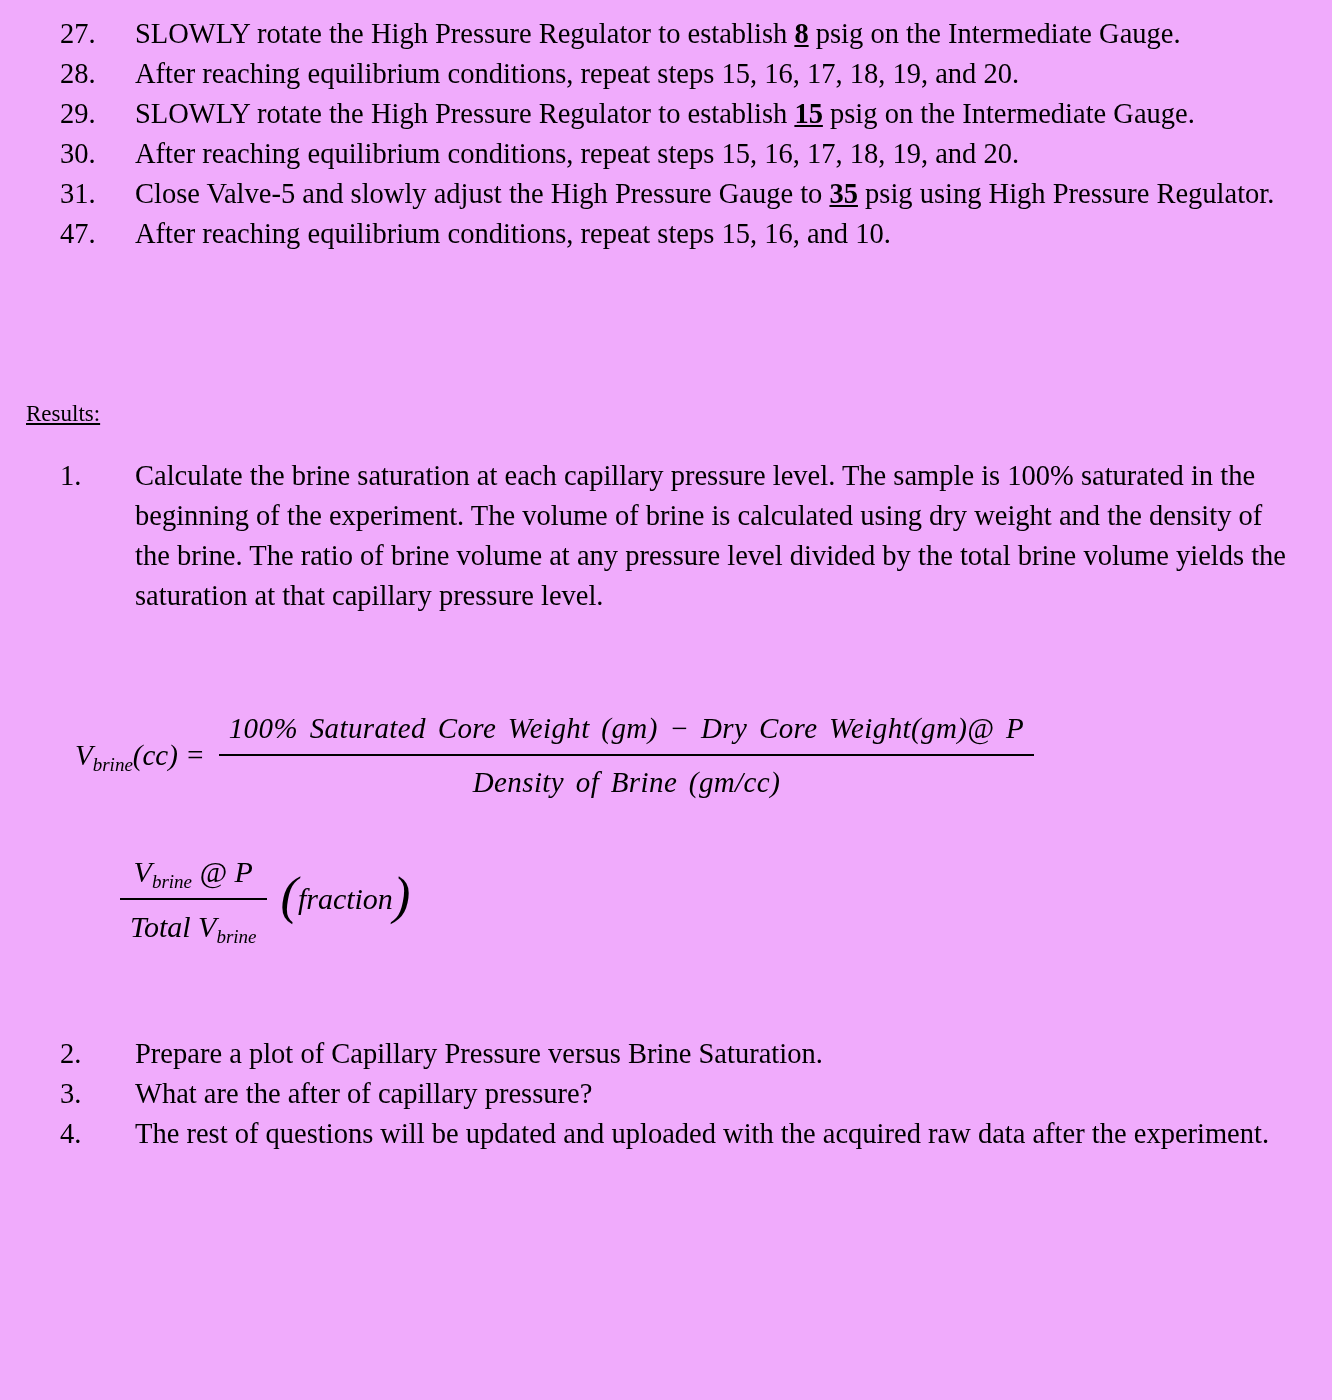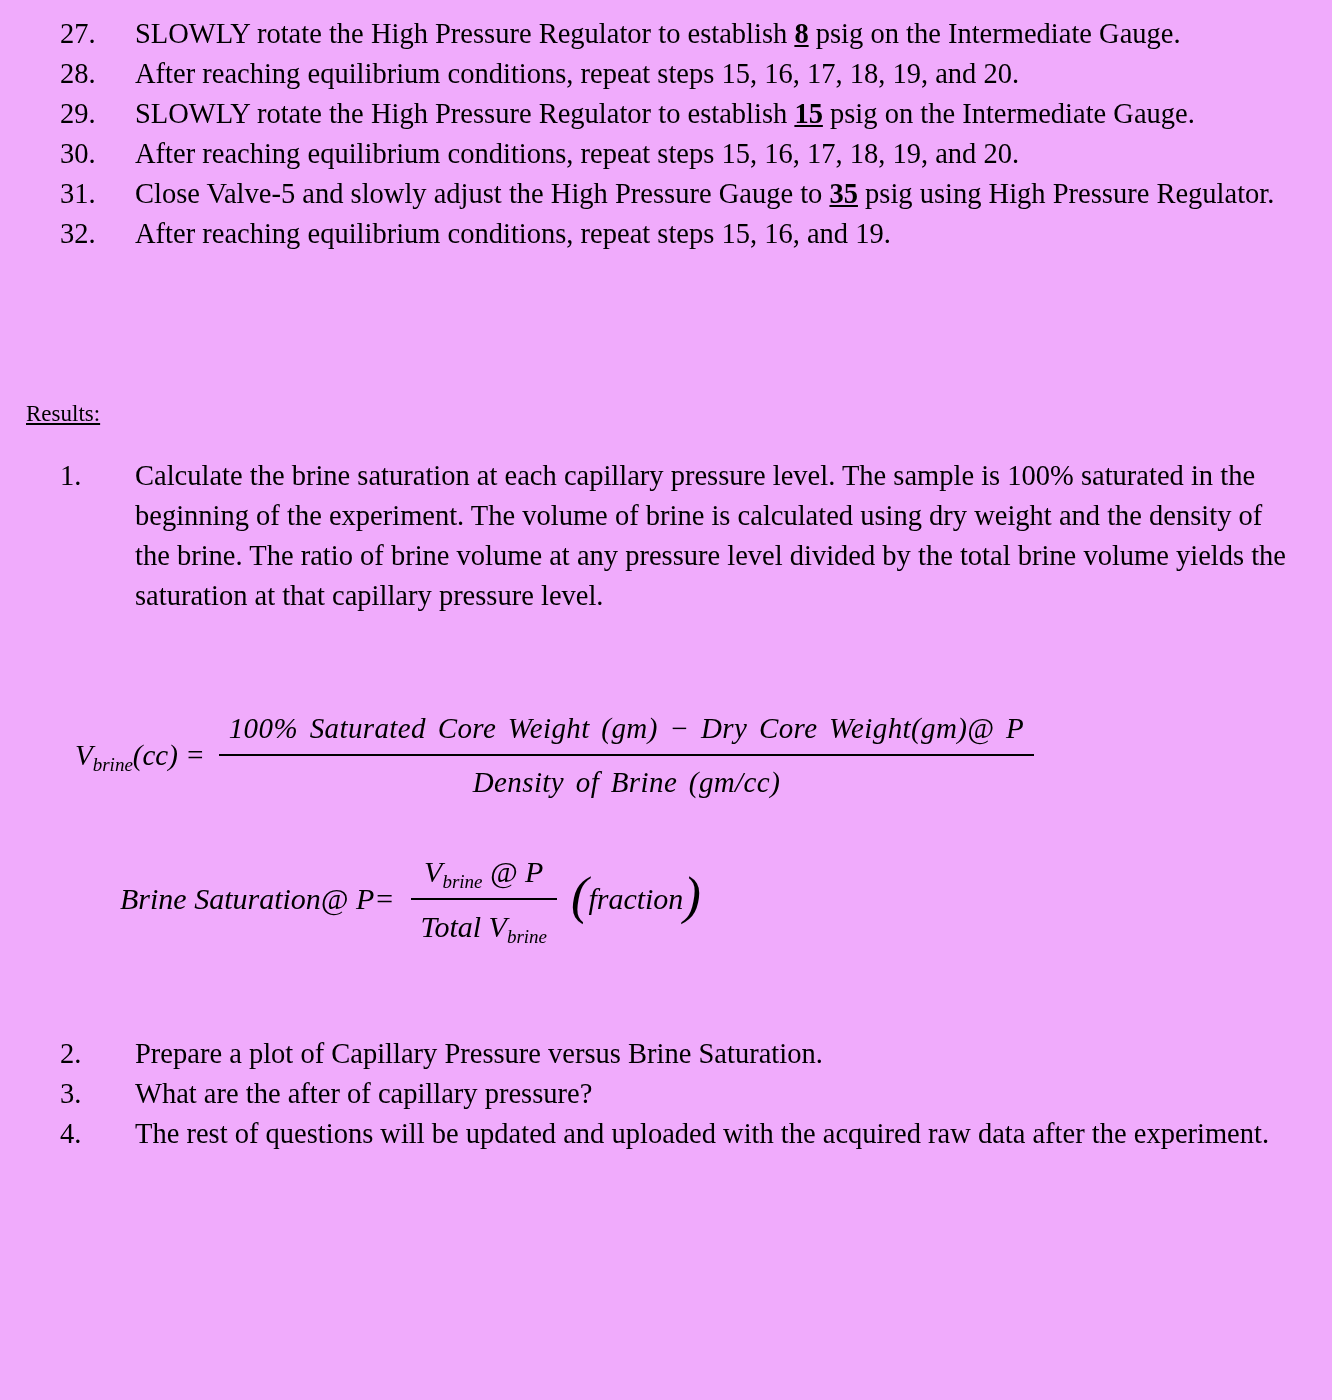--- a/index.html
+++ b/index.html
@@ -109,22 +109,22 @@
       <span class="num">30.</span>
       <span class="txt"><span>After reaching equilibrium conditions, repeat steps 15, 16, 17, 18, 19, and 20.</span><span class="bu"></span><span></span></span>
     </div>
 
     <div class="li">
       <span class="num">31.</span>
       <span class="txt"><span>Close Valve-5 and slowly adjust the High Pressure Gauge to </span><span class="bu">35</span><span> psig using High Pressure Regulator.</span></span>
     </div>
 
     <div class="li">
-      <span class="num">32.</span>
-      <span class="txt"><span>After reaching equilibrium conditions, repeat steps 15, 16, and 19.</span><span class="bu"></span><span></span></span>
+      <span class="num">47.</span>
+      <span class="txt"><span>After reaching equilibrium conditions, repeat steps 15, 16, and 10.</span><span class="bu"></span><span></span></span>
     </div>
 
   </section>
 
   <h2 class="results-heading">Results:</h2>
 
   <section>
 
     <div class="li">
       <span class="num">1.</span>
@@ -133,21 +133,20 @@
 
     <div class="formula f1">
       <span class="flhs"><span>V</span><sub>brine</sub><span>(cc) =</span></span>
       <span class="frac">
         <span class="fnum">100% Saturated Core Weight (gm) − Dry Core Weight(gm)@ P</span>
         <span class="fden">Density of Brine (gm/cc)</span>
       </span>
     </div>
 
     <div class="formula f2">
-      <span class="flhs2">Brine Saturation@ P=</span>
       <span class="frac">
         <span class="fnum"><span>V</span><sub>brine</sub><span> @ P</span></span>
         <span class="fden"><span>Total V</span><sub>brine</sub></span>
       </span>
       <span class="ftail"><span class="bigparen">(</span><span>fraction</span><span class="bigparen">)</span></span>
     </div>
 
     <div class="tail-items">
 
       <div class="li">

